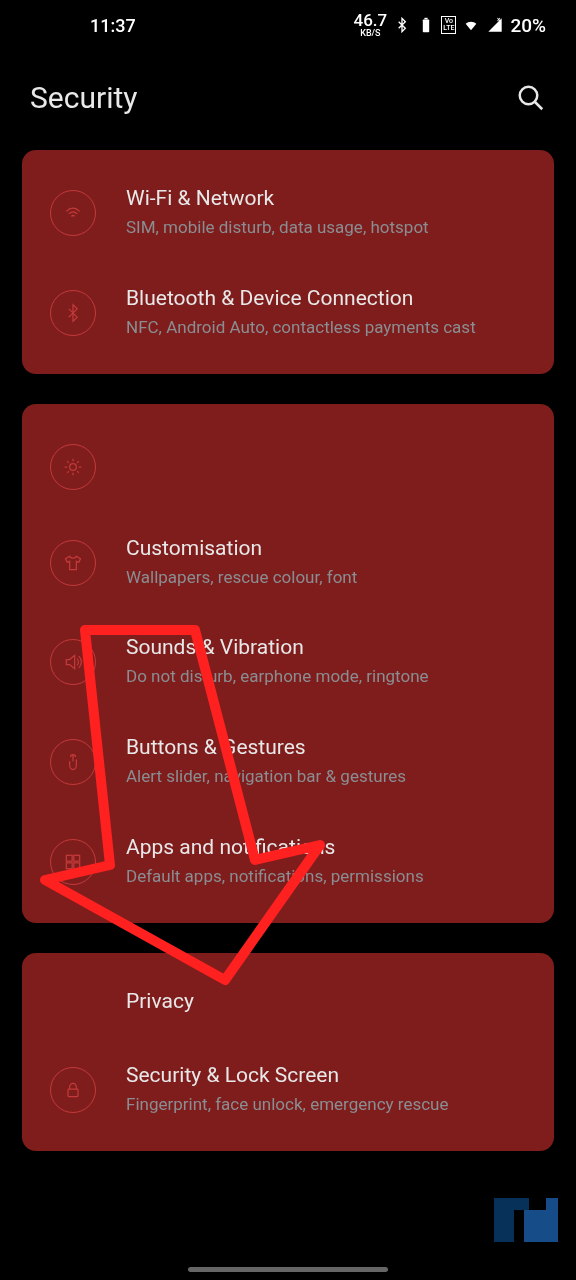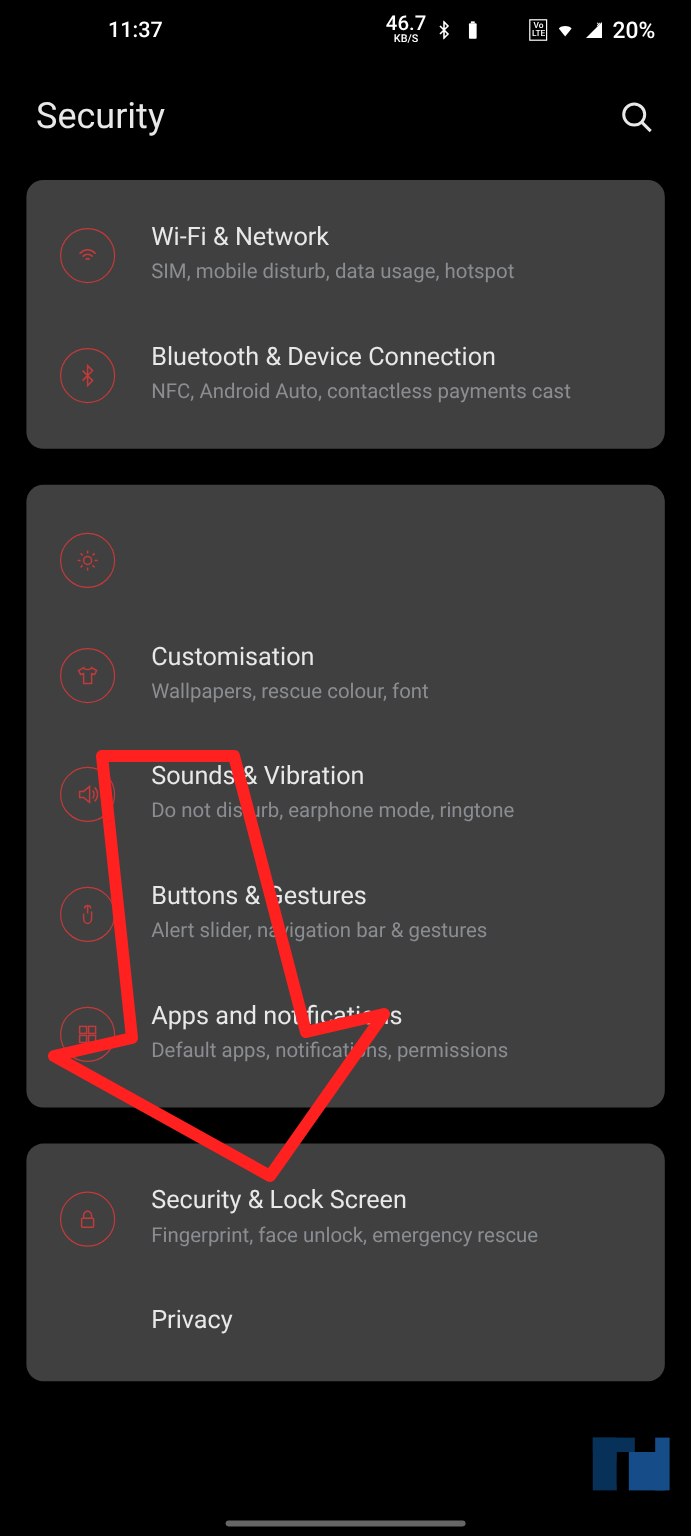--- a/index.html
+++ b/index.html
@@ -55,21 +55,21 @@
     .search-btn {
       width: 30px;
       height: 30px;
     }
     
     
     .cards {
       padding: 0 22px;
     }
     .card {
-      background: #404040;
+      background: #7f1d1d;
       border-radius: 14px;
       margin-bottom: 30px;
       padding: 12px 0;
     }
     
     
     .item {
       display: flex;
       align-items: flex-start;
       padding: 22px 22px 22px 28px;
@@ -152,21 +152,21 @@
       <div class="rate">46.7</div>
       <div>KB/S</div>
     </div>
     <svg viewBox="0 0 24 24" fill="#fff">
         <path d="M7 7l10 10-5 5V2l5 5L7 17" stroke="#fff" stroke-width="2" fill="none"></path>
       </svg>
     <svg viewBox="0 0 10 20" fill="#fff">
         <rect x="1" y="3" width="8" height="16" rx="1"></rect>
         <rect x="3" y="1" width="4" height="2"></rect>
       </svg>
-    <div style="border:1px solid #fff;font-size:7px;padding:1px 1px;line-height:7px;text-align:center;margin-left:32px;">Vo<br>LTE</div>
+    <div style="border:1px solid #fff;font-size:7px;padding:1px 1px;line-height:7px;text-align:center;">Vo<br>LTE</div>
     <svg viewBox="0 0 24 24" fill="#fff">
         <path d="M12 20l8-10c-4-4-12-4-16 0l8 10z"></path>
       </svg>
     <svg viewBox="0 0 24 24" fill="#fff">
         <path d="M2 22L22 2v20H2z"></path>
         <text x="15" y="8" font-size="10" fill="#fff">×</text>
       </svg>
     <span style="font-size:19px;font-weight:500">20%</span>
   </div>
 </div>
@@ -258,38 +258,38 @@
           </svg>
       </div>
       <div class="text">
         <div class="title">Apps and notifications</div>
         <div class="sub">Default apps, notifications, permissions</div>
       </div>
     </div>
   </div>
 
   <div class="card">
-    <div class="item">
-      <div class="icon-circle">
-        <svg viewBox="0 0 24 24">
-            <rect x="6" y="11" width="12" height="9" rx="1"></rect>
-            <path d="M8 11V8c0-2 2-4 4-4s4 2 4 4v3"></path>
-          </svg>
-      </div>
-      <div class="text">
-        <div class="title">Security &amp; Lock Screen</div>
-        <div class="sub">Fingerprint, face unlock, emergency rescue</div>
-      </div>
-    </div>
     <div class="item" style="padding-bottom:0">
       <div class="icon-circle" style="visibility:hidden">
         <svg viewBox="0 0 24 24"></svg>
       </div>
       <div class="text">
         <div class="title">Privacy</div>
+      </div>
+    </div>
+    <div class="item">
+      <div class="icon-circle">
+        <svg viewBox="0 0 24 24">
+            <rect x="6" y="11" width="12" height="9" rx="1"></rect>
+            <path d="M8 11V8c0-2 2-4 4-4s4 2 4 4v3"></path>
+          </svg>
+      </div>
+      <div class="text">
+        <div class="title">Security &amp; Lock Screen</div>
+        <div class="sub">Fingerprint, face unlock, emergency rescue</div>
       </div>
     </div>
   </div>
 </div>
 
 <svg class="arrow-annotation" viewBox="0 0 320 400">
   <path d="M 75 10 L 185 10 L 245 240 L 310 225 L 215 360 L 35 260 L 100 245 Z" fill="none" stroke="#ff2020" stroke-width="10" stroke-linejoin="round"></path>
 </svg>
 
 <svg class="watermark" viewBox="0 0 80 60">

